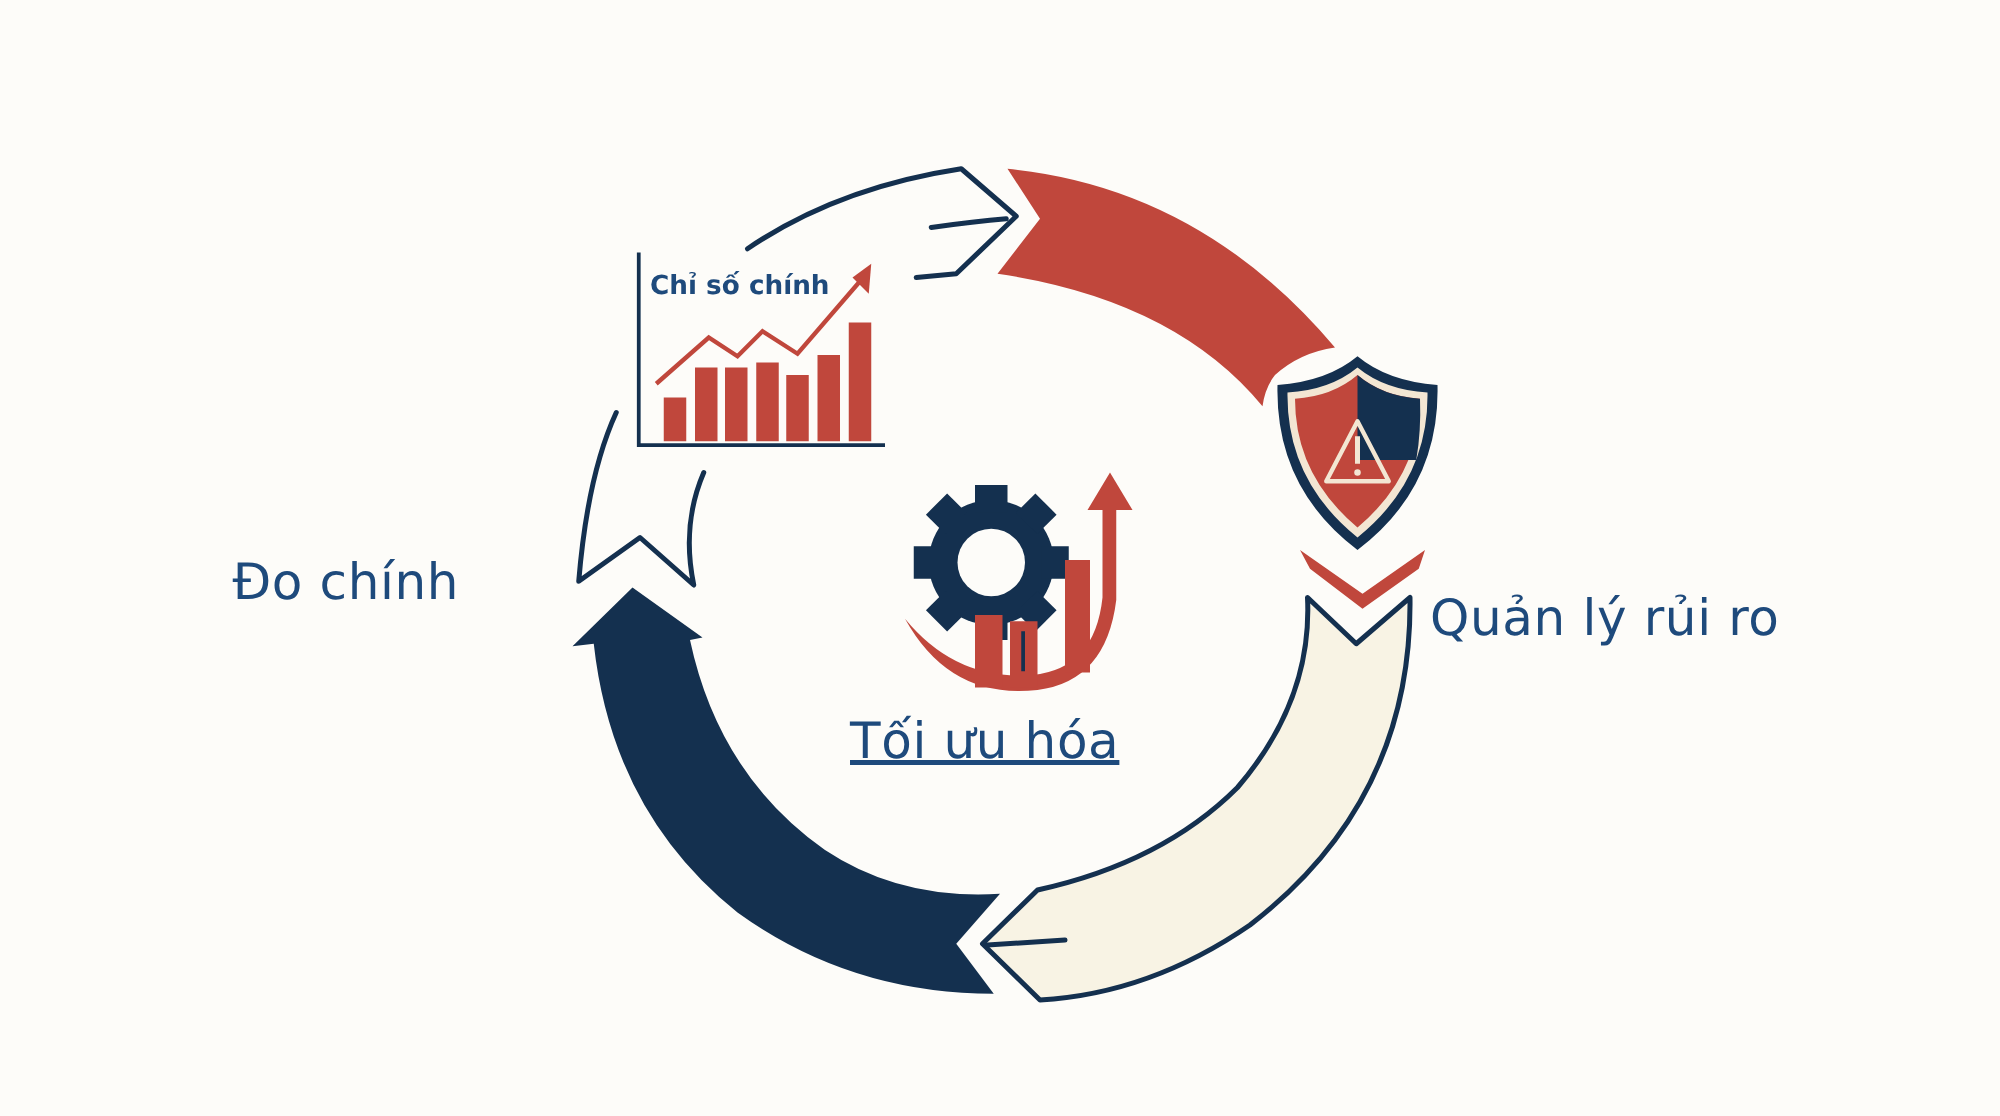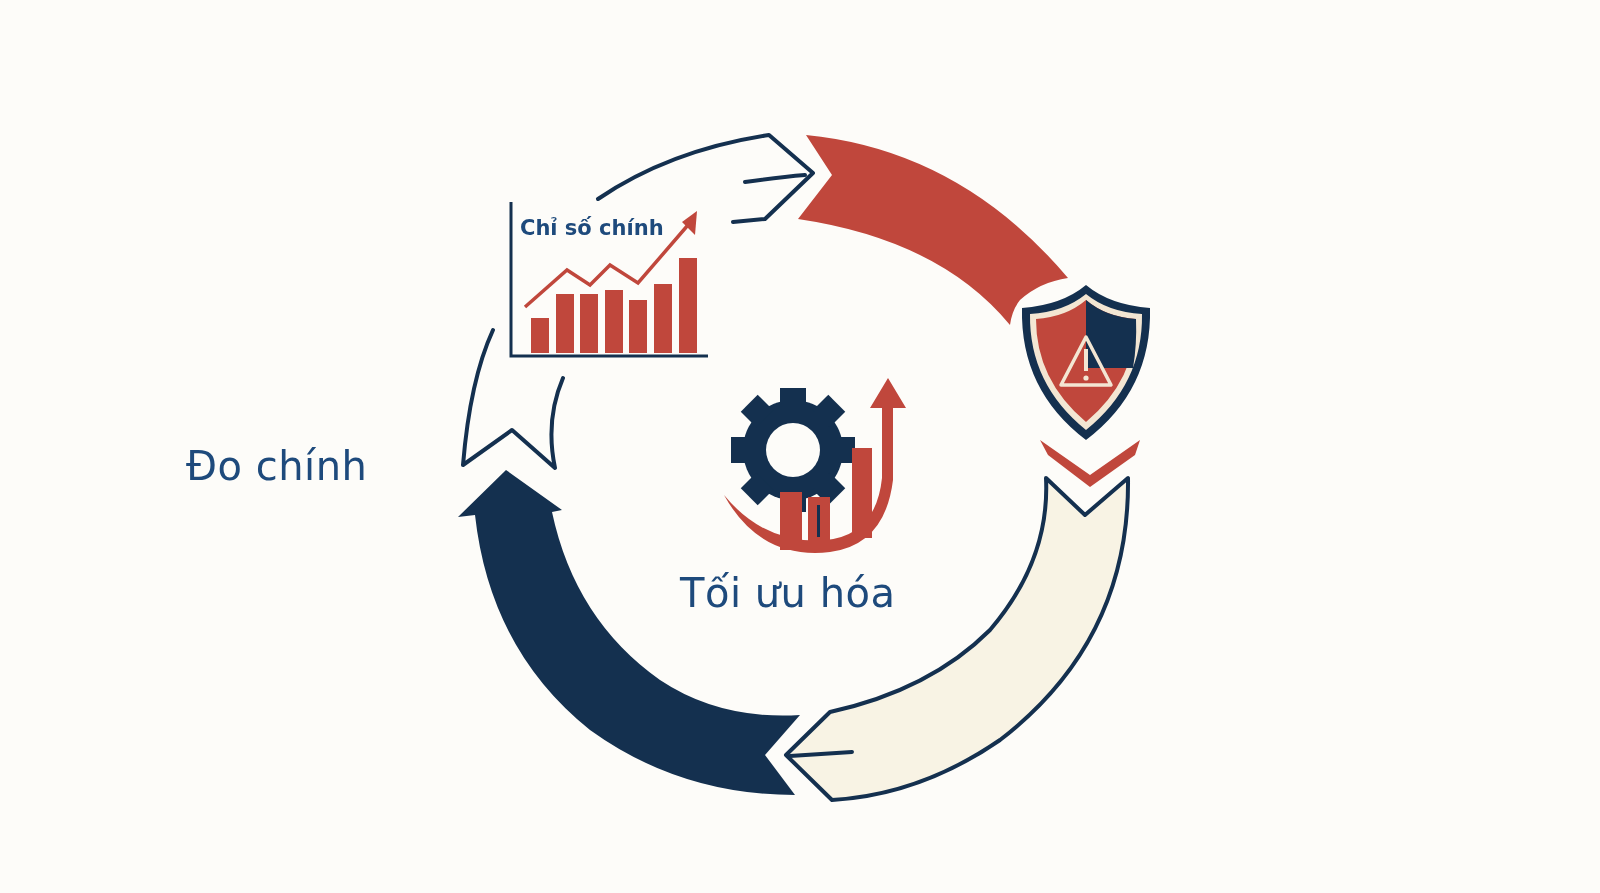--- a/index.html
+++ b/index.html
@@ -37,20 +37,21 @@
     }
     .label-risk {
       left: 1144px;
       top: 472px;
       font-size: 40px;
     }
     .label-optimize {
       left: 680px;
       top: 570px;
       font-size: 40px;
+      text-decoration: underline;
     }
     .chart-title {
       position: absolute;
       left: 520px;
       top: 216px;
       font-family: "DejaVu Sans", sans-serif;
       font-weight: bold;
       font-size: 21px;
       color: #1e4a7c;
       white-space: nowrap;
@@ -149,15 +150,16 @@
       <rect x="780" y="492" width="22" height="58" fill="#c0473c"></rect>
       <rect x="808" y="497" width="22" height="53" fill="#c0473c"></rect>
       <rect x="852" y="448" width="20" height="90" fill="#c0473c"></rect>
       <rect x="817" y="505" width="3" height="32" fill="#14304f"></rect>
     </g>
   </svg>
 
   <div class="chart-title">Chỉ số chính</div>
 
   <div class="label label-measure">Đo chính</div>
+  <div class="label label-risk">Quản lý rủi ro</div>
   <div class="label label-optimize">Tối ưu hóa</div>
 
 </div>
 
 </body></html>

